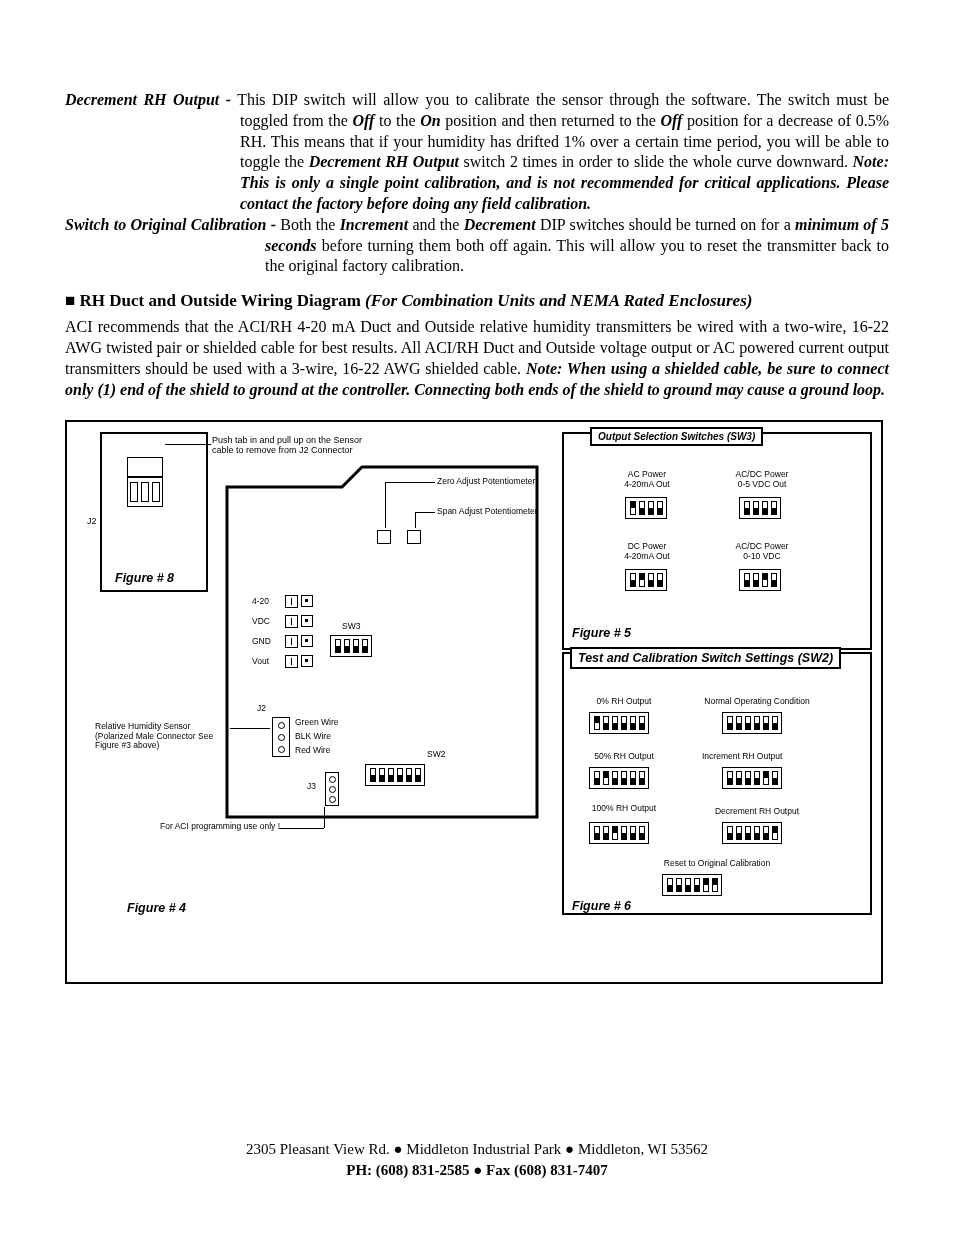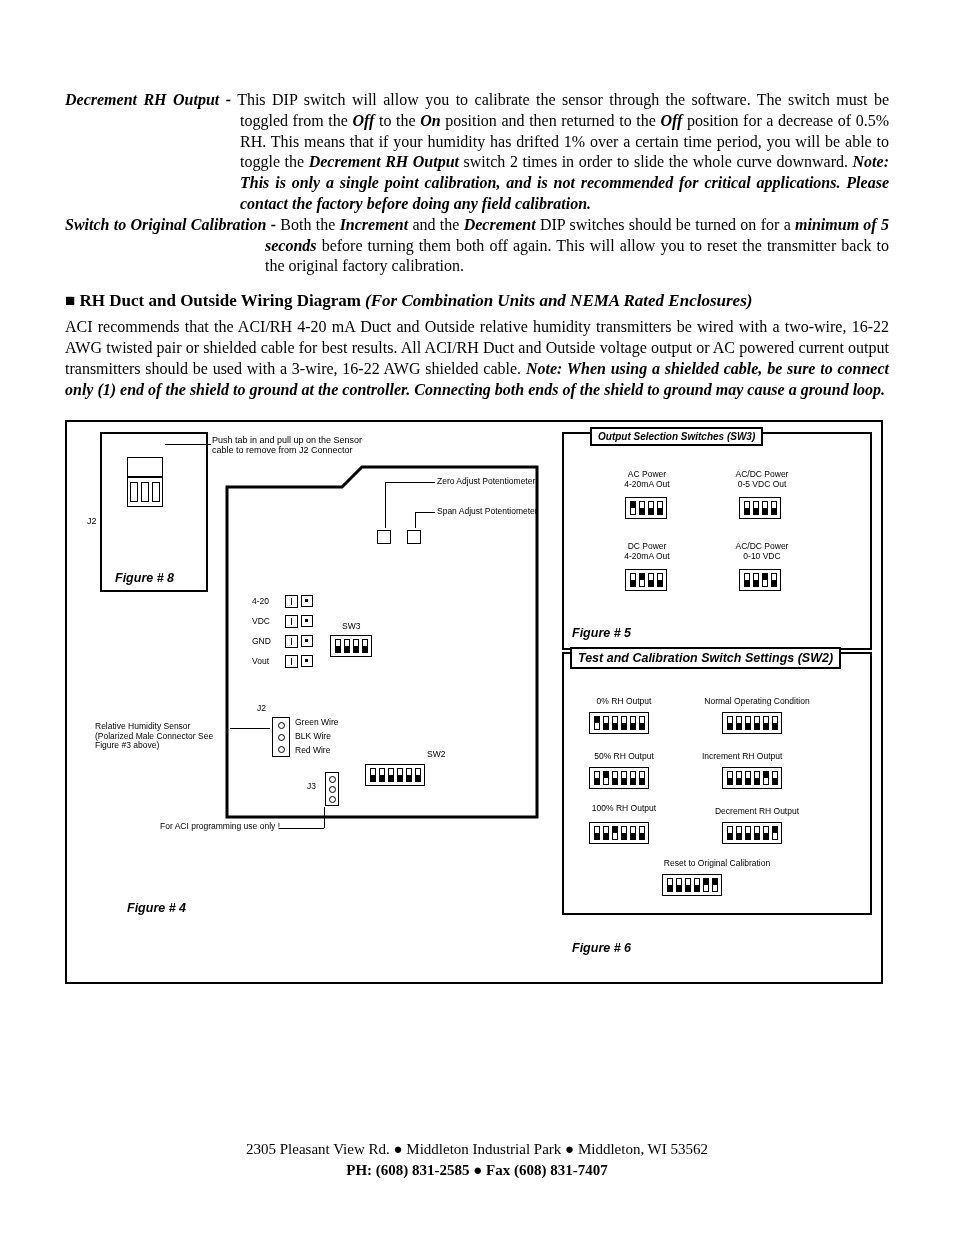--- a/index.html
+++ b/index.html
@@ -517,21 +517,21 @@
         <div class="sw up">
           <div class="half"></div>
           <div class="half"></div>
         </div>
         <div class="sw up">
           <div class="half"></div>
           <div class="half"></div>
         </div>
     </div>
 
-    <div class="txt ital" style="left:505px; top:478px;margin-top:42px;">Figure # 6</div>
+    <div class="txt ital" style="left:505px; top:478px;">Figure # 6</div>
 
   </div>
 </div>
 
 <div class="footer">
   <div>
     <span>2305 Pleasant View Rd. </span><span class="dot">●</span><span> Middleton Industrial Park </span><span class="dot">●</span><span> Middleton, WI 53562</span>
   </div>
   <div>
     <b><span>PH: (608) 831-2585 </span><span class="dot">●</span><span> Fax (608) 831-7407</span></b>

